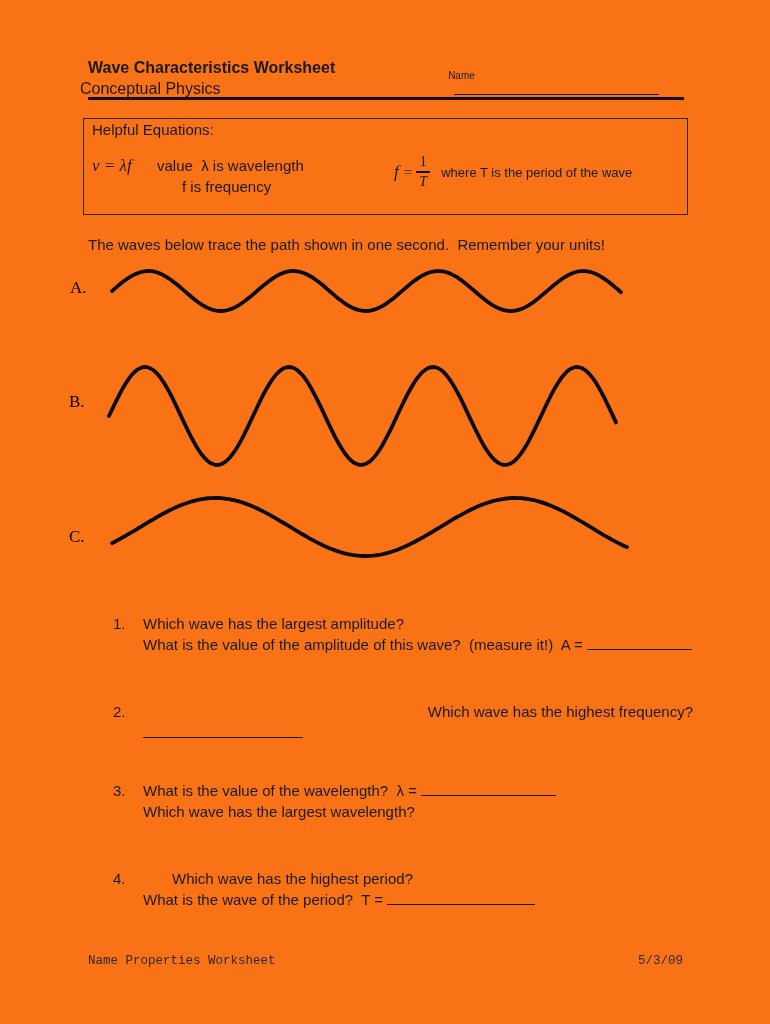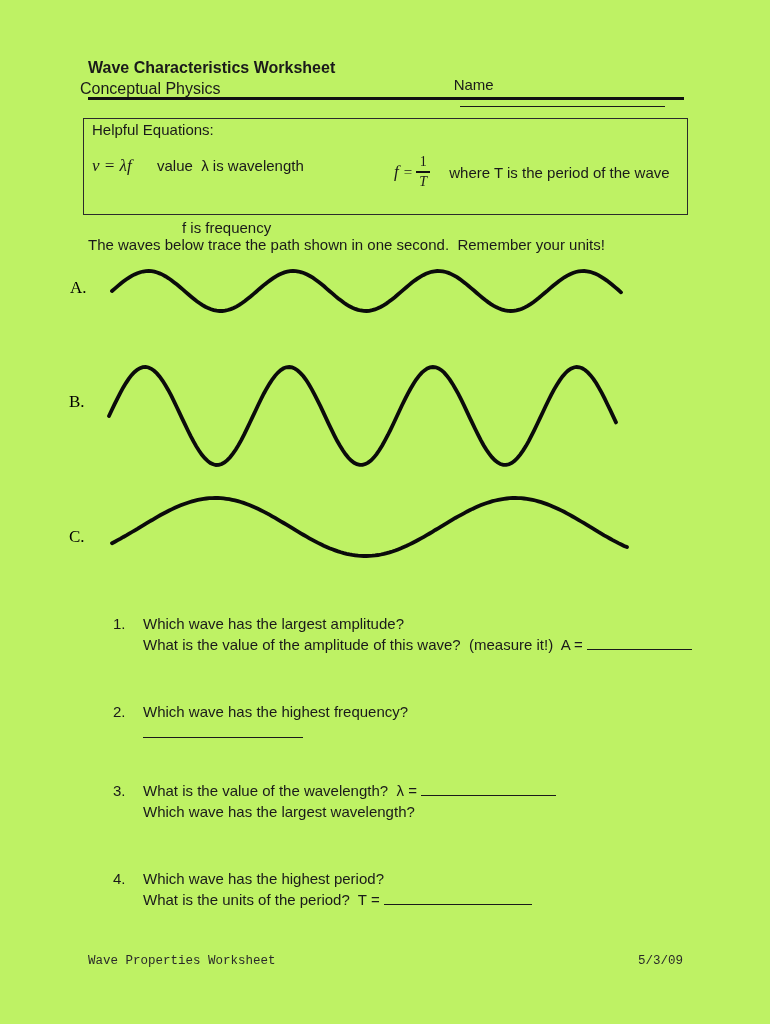--- a/index.html
+++ b/index.html
@@ -1,42 +1,42 @@
 <!DOCTYPE html>
 <html><head>
 <meta charset="utf-8">
 <style>
   html,body{margin:0;padding:0;background:#ffffff;}
-  .page{position:relative;width:770px;height:1024px;background:#bef264;overflow:hidden;
+  .page{position:relative;width:770px;height:1024px;background:#f97316;overflow:hidden;
         font-family:"Liberation Sans",sans-serif;color:#1a1a1a;}
   .abs{position:absolute;white-space:pre-wrap;}
 
   
   .hdr-title{left:88px;top:59px;font-size:16px;font-weight:bold;}
   .hdr-sub{left:80px;top:80px;font-size:16px;}
-  .hdr-name{left:437px;top:59px;font-size:15px;}
+  .hdr-name{left:437px;top:59px;font-size:10px;}
   .hdr-period{left:468px;top:80px;font-size:15px;}
   .hline{display:inline-block;border-bottom:1.5px solid #1a1a1a;height:13px;vertical-align:baseline;}
   .hdr-rule{left:88px;top:97px;width:596px;height:3px;background:#111;}
 
   
   .eqbox{left:83px;top:118px;width:605px;height:97px;border:1.5px solid #2b2b2b;box-sizing:border-box;}
   .eq-title{left:92px;top:121px;font-size:15px;}
   .eq1{left:92px;top:156px;font-size:17px;font-family:"Liberation Serif",serif;font-style:italic;}
   .eq1-w1{left:157px;top:157px;font-size:15px;}
-  .eq1-w2{left:182px;top:178px;font-size:15px;margin-top:41px;}
+  .eq1-w2{left:182px;top:178px;font-size:15px;}
   .eq2{left:394px;top:148px;height:48px;display:flex;align-items:center;}
   .eq2 .f{font-size:17px;font-family:"Liberation Serif",serif;font-style:italic;}
   .eq2 .eqls{font-size:15px;font-family:"Liberation Serif",serif;margin:0 4px 0 5px;}
   .frac{display:inline-flex;flex-direction:column;align-items:center;line-height:1;
         font-family:"Liberation Serif",serif;font-size:14px;}
   .frac .num{padding:0 3px 2px 3px;}
   .frac .bar{width:14px;height:1.5px;background:#111;}
   .frac .den{font-style:italic;padding:2px 3px 0 3px;}
-  .eq2 .wtxt{font-size:15px;margin-left:19px;white-space:pre-wrap;}
+  .eq2 .wtxt{font-size:13px;margin-left:11px;white-space:pre-wrap;}
 
   .instruction{left:88px;top:236px;font-size:15px;text-align:right;}
 
   
   .waves-svg{position:absolute;left:0;top:0;pointer-events:none;}
   .wave-label{font-family:"Liberation Serif",serif;font-size:17px;color:#000;}
   .wl-a{left:70px;top:278px;}
   .wl-b{left:69px;top:392px;}
   .wl-c{left:69px;top:527px;}
 
@@ -99,43 +99,43 @@
       <div style="white-space:pre-wrap;">Which wave has the largest amplitude?</div>
       <div>
         <span style="white-space:pre-wrap;margin-top:48px;">What is the value of the amplitude of this wave?  (measure it!)  A = </span><span class="blank" style="width:105px;"></span>
       </div>
     </div>
   </div>
 
   <div class="question q2">
     <span class="qnum">2.</span>
     <div class="qtext">
-      <div style="white-space:pre-wrap;">Which wave has the highest frequency?</div>
+      <div style="white-space:pre-wrap;text-align:right;">Which wave has the highest frequency?</div>
       <div>
         <span class="blank" style="width:160px;"></span>
       </div>
     </div>
   </div>
 
   <div class="question q3">
     <span class="qnum">3.</span>
     <div class="qtext">
       <div>
         <span style="white-space:pre-wrap;">What is the value of the wavelength?  λ = </span><span class="blank" style="width:135px;"></span>
       </div>
       <div style="white-space:pre-wrap;">Which wave has the largest wavelength?</div>
     </div>
   </div>
 
   <div class="question q4">
     <span class="qnum">4.</span>
     <div class="qtext">
-      <div style="white-space:pre-wrap;">Which wave has the highest period?</div>
+      <div style="white-space:pre-wrap;margin-left:29px;">Which wave has the highest period?</div>
       <div>
-        <span style="white-space:pre-wrap;">What is the units of the period?  T = </span><span class="blank" style="width:148px;"></span>
+        <span style="white-space:pre-wrap;">What is the wave of the period?  T = </span><span class="blank" style="width:148px;"></span>
       </div>
     </div>
   </div>
 
-  <div class="abs foot foot-l">Wave Properties Worksheet</div>
+  <div class="abs foot foot-l">Name Properties Worksheet</div>
   <div class="abs foot foot-r">5/3/09</div>
 
 </div>
 
 </body></html>

